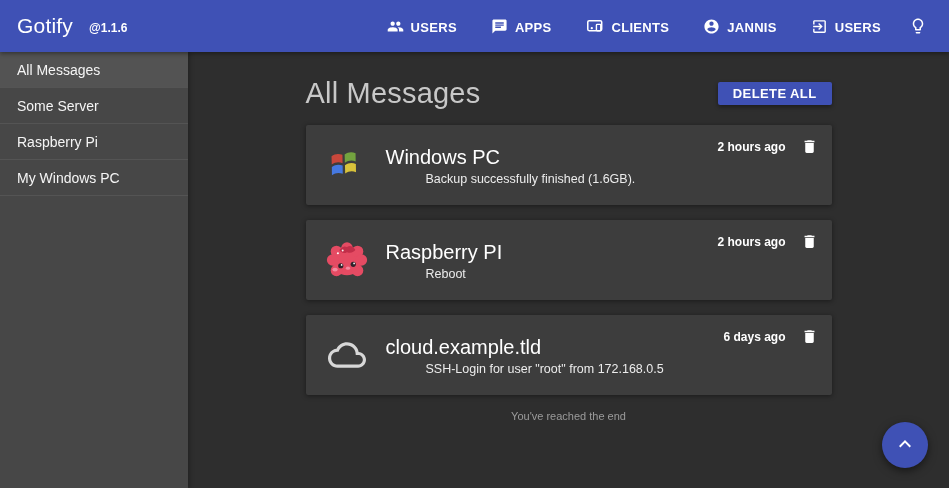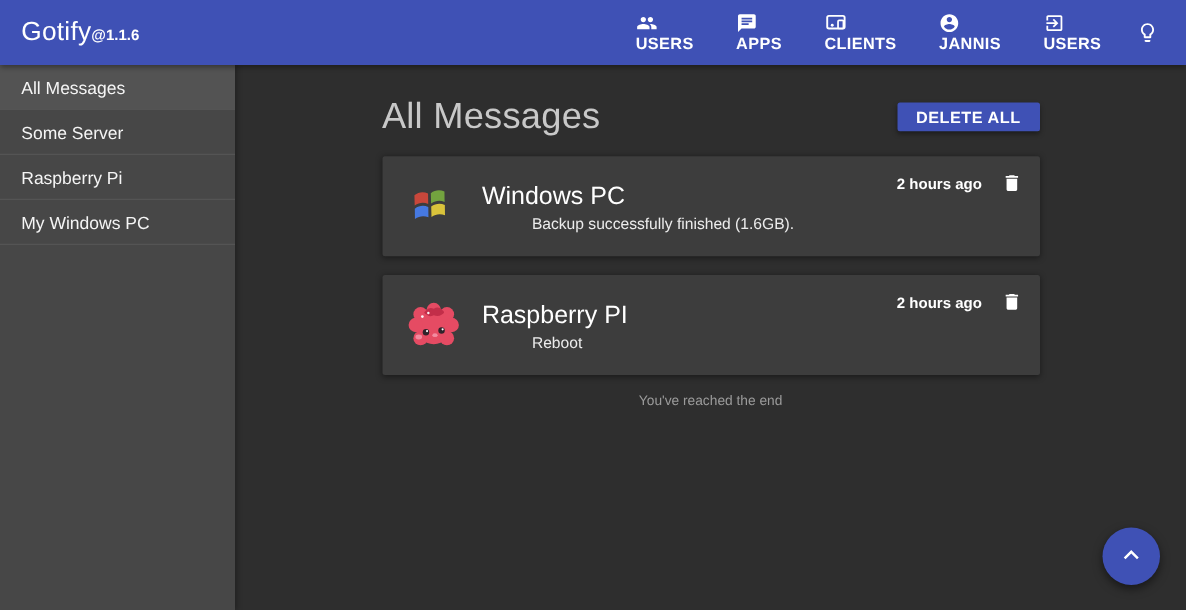--- a/index.html
+++ b/index.html
@@ -15,28 +15,28 @@
     height: 52px;
     background: #3f51b5;
     display: flex;
     align-items: center;
     padding: 0 18px 0 17px;
     flex: 0 0 auto;
     box-shadow: 0 2px 4px rgba(0,0,0,.35);
     z-index: 5;
   }
   .appbar .title { color: #fff; font-size: 21px; font-weight: 500; letter-spacing: .2px; }
-  .appbar .version { color: #fff; font-size: 12px; font-weight: 700; margin-left: 0; margin-top: 3px; }
+  .appbar .version { color: #fff; font-size: 12px; font-weight: 700; margin-left: 16px; margin-top: 3px; }
   .appbar .spacer { flex: 1; }
   .nav-btn {
-    display: flex; align-items: flex-start; 
+    display: flex; align-items: flex-end; gap: 7px;
     background: none; border: none; cursor: pointer;
     color: #fff; font-family: inherit;
     font-size: 13px; font-weight: 700; letter-spacing: .3px;
-    margin-left: 30px; padding: 6px 2px; flex-direction: column;
+    margin-left: 30px; padding: 6px 2px;
   }
   .nav-btn svg { display: block; }
   .icon-btn { margin-left: 22px; padding: 6px 4px; }
   
   .body-row { flex: 1; display: flex; min-height: 0; }
   
   .sidebar {
     width: 188px; flex: 0 0 188px;
     background: #474747;
     box-shadow: 2px 0 4px rgba(0,0,0,.25);
@@ -241,20 +241,41 @@
             <button class="trash-btn">
               <span>
                 <svg width="17" height="17" viewBox="0 0 24 24" fill="#fff">
                     <path d="M6 19c0 1.1.9 2 2 2h8c1.1 0 2-.9 2-2V7H6v12zM19 4h-3.5l-1-1h-5l-1 1H5v2h14V4z"></path>
                   </svg>
               </span>
             </button>
           </div>
         </div>
 
+        <div class="card">
+          <span class="app-icon">
+            <svg width="38" height="38" viewBox="0 0 24 24" fill="#d8d8d8">
+                <path d="M19.35 10.04C18.67 6.59 15.64 4 12 4 9.11 4 6.6 5.64 5.35 8.04 2.34 8.36 0 10.91 0 14c0 3.31 2.69 6 6 6h13c2.76 0 5-2.24 5-5 0-2.64-2.05-4.78-4.65-4.96zM19 18H6c-2.21 0-4-1.79-4-4s1.79-4 4-4h.71C7.37 7.69 9.48 6 12 6c3.04 0 5.5 2.46 5.5 5.5v.5H19c1.66 0 3 1.34 3 3s-1.34 3-3 3z"></path>
+              </svg>
+          </span>
+          <div class="texts">
+            <div class="msg-title">cloud.example.tld</div>
+            <div class="msg-body">SSH-Login for user "root" from 172.168.0.5</div>
+          </div>
+          <div class="meta">
+            <span class="time">6 days ago</span>
+            <button class="trash-btn">
+              <span>
+                <svg width="17" height="17" viewBox="0 0 24 24" fill="#fff">
+                    <path d="M6 19c0 1.1.9 2 2 2h8c1.1 0 2-.9 2-2V7H6v12zM19 4h-3.5l-1-1h-5l-1 1H5v2h14V4z"></path>
+                  </svg>
+              </span>
+            </button>
+          </div>
+        </div>
 
       </div>
 
       <div class="end-text">You've reached the end</div>
     </div>
 
     <button class="fab">
       <span>
         <svg width="24" height="24" viewBox="0 0 24 24" fill="#fff">
             <path d="M7.41 15.41L12 10.83l4.59 4.58L18 14l-6-6-6 6z"></path>

